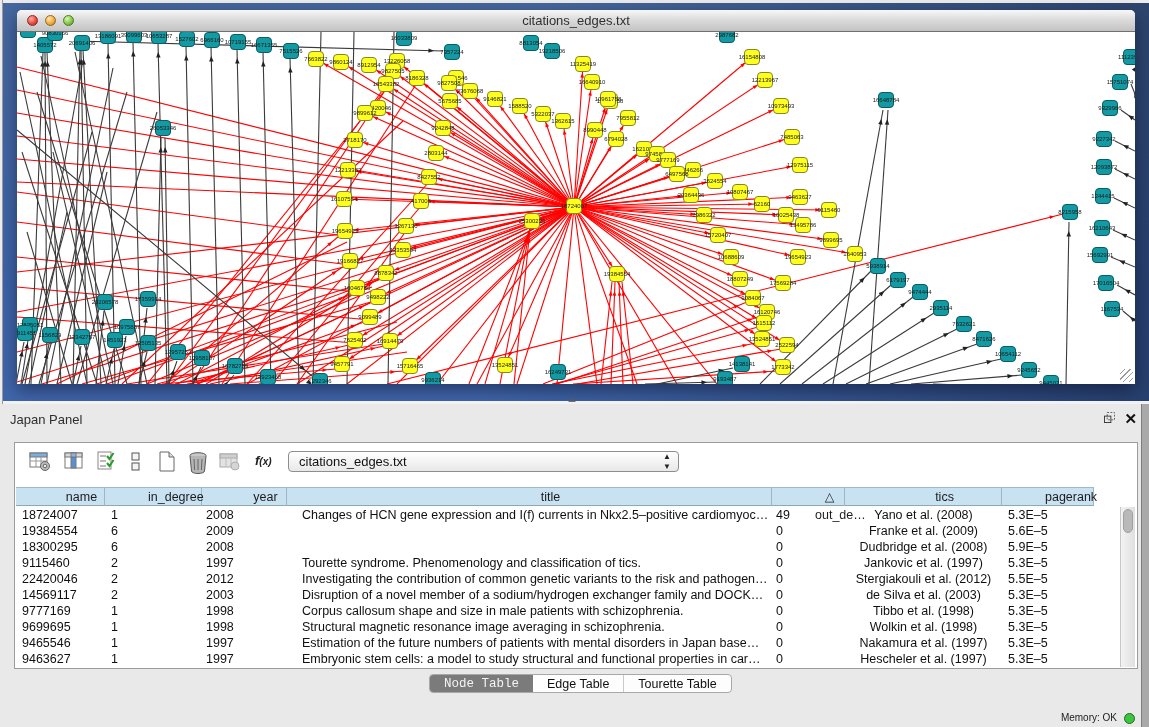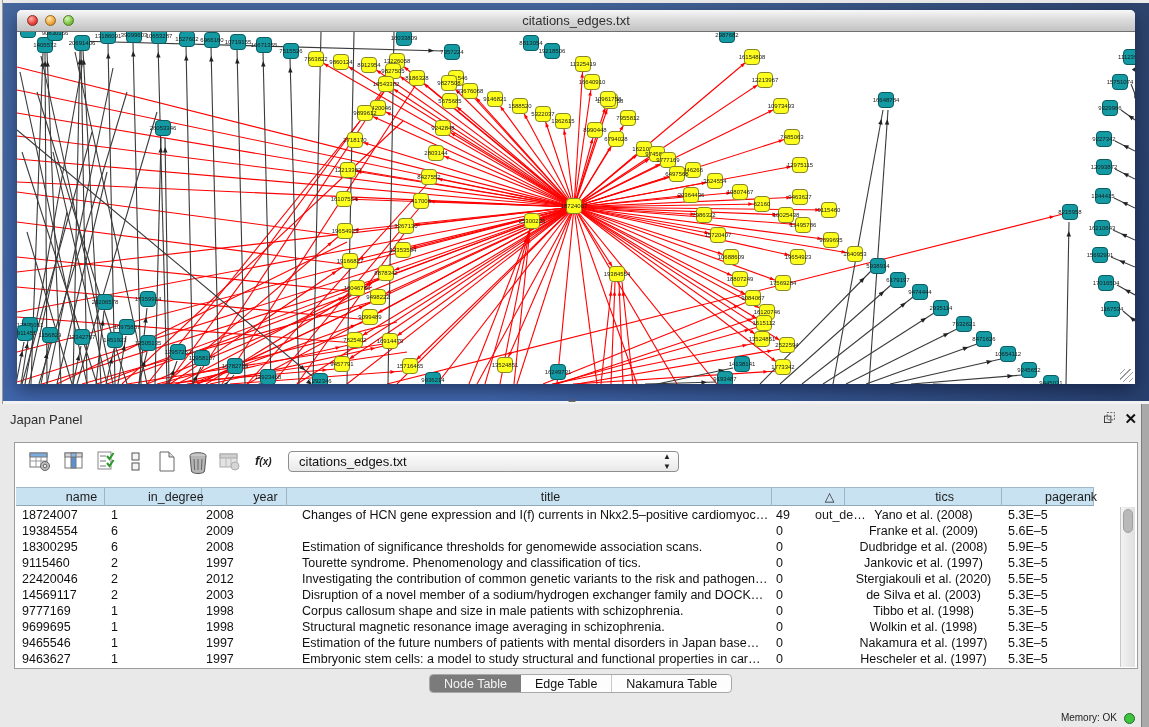--- a/index.html
+++ b/index.html
@@ -45,21 +45,21 @@
 .c-short { left:829px; width:157px; text-align:center; }
 .c-pr { left:992px; width:96px; }
 #vscroll { position:absolute; right:2px; top:64px; width:15px; height:160px;
   background:linear-gradient(to right,#f2f2f2,#e0e0e0); border-left:1px solid #c8c8c8; }
 #vthumb { position:absolute; left:2px; top:2px; width:10px; height:24px; background:#b9b9b9;
   border-radius:5px; border:1px solid #a0a0a0; }
 #tabs { position:absolute; left:429px; top:270px; height:19px; display:flex;
   border:1px solid #a8a8a8; border-radius:4px; overflow:hidden; background:#fdfdfd;
   font-size:12.5px; }
 #tabs div { padding:0 14px; line-height:18px; color:#111; }
-#tabs .sel { background:#7b7b7b; color:#f4f4f4; }
+#tabs .sel { background:#7b7b7b; color:#f4f4f4;font-family:Liberation Mono, monospace; }
 #tabs .sep { width:1px; padding:0; background:#c9c9c9; }
 #memok { position:absolute; right:32px; bottom:4px; font-size:10px; color:#1d1d1d; }
 #memdot { position:absolute; right:14px; bottom:3px; width:11px; height:11px; border-radius:50%;
   background:#3ec43e; border:1.5px solid #1f6b1f; }
 #rstrip { position:absolute; right:0; top:404px; width:8px; height:323px; background:#a9a9a9;
   border-left:1px solid #7d7d7d; }
 </style></head>
 <body>
 <div id="stage">
   <div id="desktop"></div>
@@ -812,41 +812,40 @@
             <div class="c-deg">6</div>
             <div class="c-year">2009</div>
             <div class="c-out">0</div>
             <div class="c-short">Franke et al. (2009)</div>
 <div class="c-pr">5.6E–5</div>
           </div>
 <div class="trow">
 <div class="c-name">18300295</div>
             <div class="c-deg">6</div>
             <div class="c-year">2008</div>
-<div class="c-title">Estimation of significance thresholds for genomewide association scans.</div>
             <div class="c-out">0</div>
             <div class="c-short">Dudbridge et al. (2008)</div>
 <div class="c-pr">5.9E–5</div>
           </div>
 <div class="trow">
 <div class="c-name">9115460</div>
             <div class="c-deg">2</div>
             <div class="c-year">1997</div>
 <div class="c-title">Tourette syndrome. Phenomenology and classification of tics.</div>
             <div class="c-out">0</div>
             <div class="c-short">Jankovic et al. (1997)</div>
 <div class="c-pr">5.3E–5</div>
           </div>
 <div class="trow">
 <div class="c-name">22420046</div>
             <div class="c-deg">2</div>
             <div class="c-year">2012</div>
 <div class="c-title">Investigating the contribution of common genetic variants to the risk and pathogen…</div>
             <div class="c-out">0</div>
-            <div class="c-short">Stergiakouli et al. (2020)</div>
+            <div class="c-short">Stergiakouli et al. (2012)</div>
 <div class="c-pr">5.5E–5</div>
           </div>
 <div class="trow">
 <div class="c-name">14569117</div>
             <div class="c-deg">2</div>
             <div class="c-year">2003</div>
 <div class="c-title">Disruption of a novel member of a sodium/hydrogen exchanger family and DOCK…</div>
             <div class="c-out">0</div>
             <div class="c-short">de Silva et al. (2003)</div>
 <div class="c-pr">5.3E–5</div>
@@ -889,19 +888,19 @@
           </div>
       </div>
       <div id="vscroll">
           <div id="vthumb"></div>
         </div>
     </div>
     <div id="tabs">
       <div class="sel">Node Table</div>
       <div>Edge Table</div>
       <div class="sep"></div>
-      <div>Nakamura Table</div>
+      <div>Tourette Table</div>
     </div>
     <div id="memok">Memory: OK</div>
     <div id="memdot"></div>
   </div>
   <div id="rstrip"></div>
 </div>
 
 </body></html>

